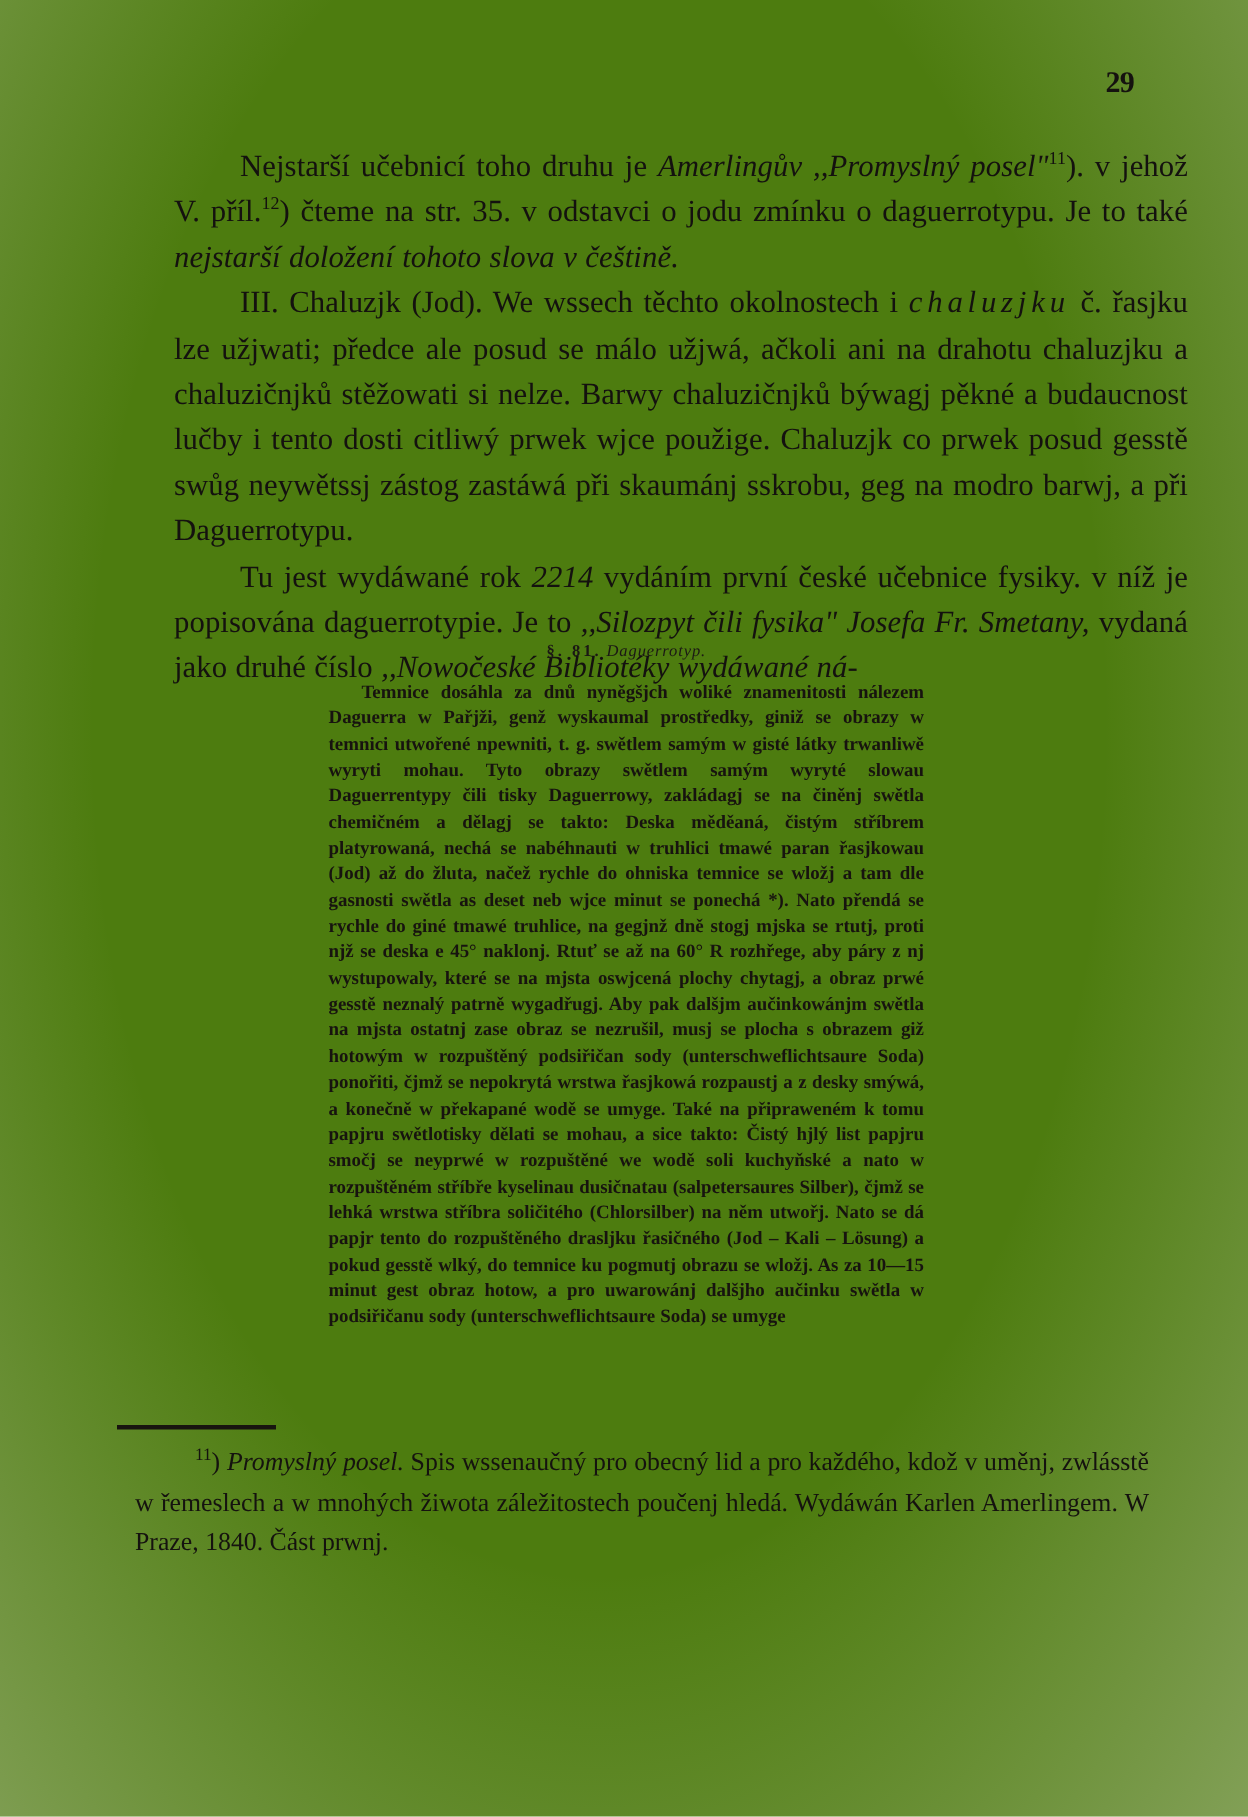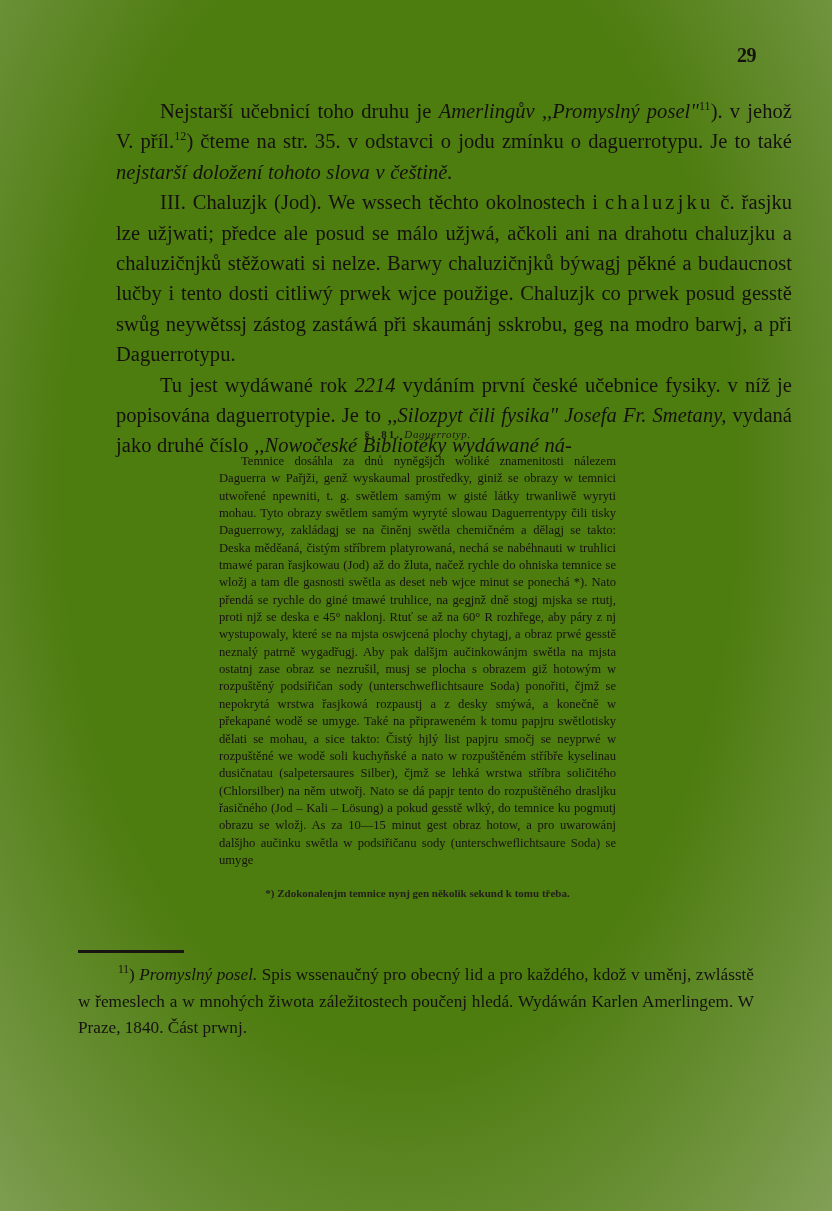--- a/index.html
+++ b/index.html
@@ -50,21 +50,21 @@
     font-size: 20.5px;
     line-height: 30.4px;
     text-align: justify;
     text-indent: 44px;
     letter-spacing: 0.05px;
     word-spacing: 0.4px;
   }
   p.bodytext + p.bodytext { margin-top: 0px; }
 
   .it { font-style: italic; }
-  .sp { letter-spacing: 3.2px; }
+  .sp { letter-spacing: 3.2px; font-style: italic; }
   sup.note {
     font-size: 12px;
     vertical-align: super;
     line-height: 0;
     font-style: normal;
   }
 
   
   .inset {
     position: absolute;
@@ -82,21 +82,21 @@
   .inset-head .sect { font-weight: bold; letter-spacing: 2px; }
   .inset-head .title { font-style: italic; }
 
   p.insettext {
     margin: 0;
     font-size: 12.6px;
     line-height: 17.35px;
     text-align: justify;
     text-indent: 22px;
     color: #17130f;
-    font-weight: 400;
+    font-weight: 700;
     word-spacing: 0.2px;
   }
 
   .inset-footnote {
     margin-top: 17px;
     font-size: 11px;
     line-height: 15px;
     text-align: center;
     color: #23201c;
     font-weight: 600;
@@ -106,21 +106,21 @@
   .fn-rule {
     position: absolute;
     left: 78px;
     top: 950px;
     width: 106px;
     height: 3px;
     background: #18140f;
   }
   .footnotes {
     position: absolute;
-    left: 78px;
+    left: 90px;
     top: 962px;
     width: 676px;
   }
   p.footnote {
     margin: 0;
     font-size: 17.2px;
     line-height: 26.5px;
     text-align: justify;
     text-indent: 40px;
     color: #15120f;
@@ -155,21 +155,20 @@
     </p>
 
   </div>
 
   <div class="inset">
     <div class="inset-head">
       <span class="sect">§. 81.</span>
       <span class="title">Daguerrotyp.</span>
     </div>
     <p class="insettext">Temnice dosáhla za dnů nyněgšjch woliké znamenitosti nálezem Daguerra w Pařjži, genž wyskaumal prostředky, giniž se obrazy w temnici utwořené npewniti, t. g. swětlem samým w gisté látky trwanliwě wyryti mohau. Tyto obrazy swětlem samým wyryté slowau Daguerrentypy čili tisky Daguerrowy, zakládagj se na činěnj swětla chemičném a dělagj se takto: Deska měděaná, čistým stříbrem platyrowaná, nechá se nabéhnauti w truhlici tmawé paran řasjkowau (Jod) až do žluta, načež rychle do ohniska temnice se wložj a tam dle gasnosti swětla as deset neb wjce minut se ponechá *). Nato přendá se rychle do giné tmawé truhlice, na gegjnž dně stogj mjska se rtutj, proti njž se deska e 45° naklonj. Rtuť se až na 60° R rozhřege, aby páry z nj wystupowaly, které se na mjsta oswjcená plochy chytagj, a obraz prwé gesstě neznalý patrně wygadřugj. Aby pak dalšjm aučinkowánjm swětla na mjsta ostatnj zase obraz se nezrušil, musj se plocha s obrazem giž hotowým w rozpuštěný podsiřičan sody (unterschweflichtsaure Soda) ponořiti, čjmž se nepokrytá wrstwa řasjkowá rozpaustj a z desky smýwá, a konečně w překapané wodě se umyge. Také na připraweném k tomu papjru swětlotisky dělati se mohau, a sice takto: Čistý hjlý list papjru smočj se neyprwé w rozpuštěné we wodě soli kuchyňské a nato w rozpuštěném stříbře kyselinau dusičnatau (salpetersaures Silber), čjmž se lehká wrstwa stříbra soličitého (Chlorsilber) na něm utwořj. Nato se dá papjr tento do rozpuštěného drasljku řasičného (Jod – Kali – Lösung) a pokud gesstě wlký, do temnice ku pogmutj obrazu se wložj. As za 10—15 minut gest obraz hotow, a pro uwarowánj dalšjho aučinku swětla w podsiřičanu sody (unterschweflichtsaure Soda) se umyge</p>
-    <div class="inset-footnote">*) Zdokonalenjm temnice nynj gen několik sekund k tomu třeba.</div>
   </div>
 
   <div class="fn-rule"></div>
 
   <div class="footnotes">
     <p class="footnote">
       <sup>11</sup><span>) </span><span class="it">Promyslný posel.</span><span> Spis wssenaučný pro obecný lid a pro každého, kdož v uměnj, zwlásstě w řemeslech a w mnohých žiwota záležitostech poučenj hledá. Wydáwán Karlen Amerlingem. W Praze, 1840. Část prwnj.</span>
     </p>
   </div>
 

